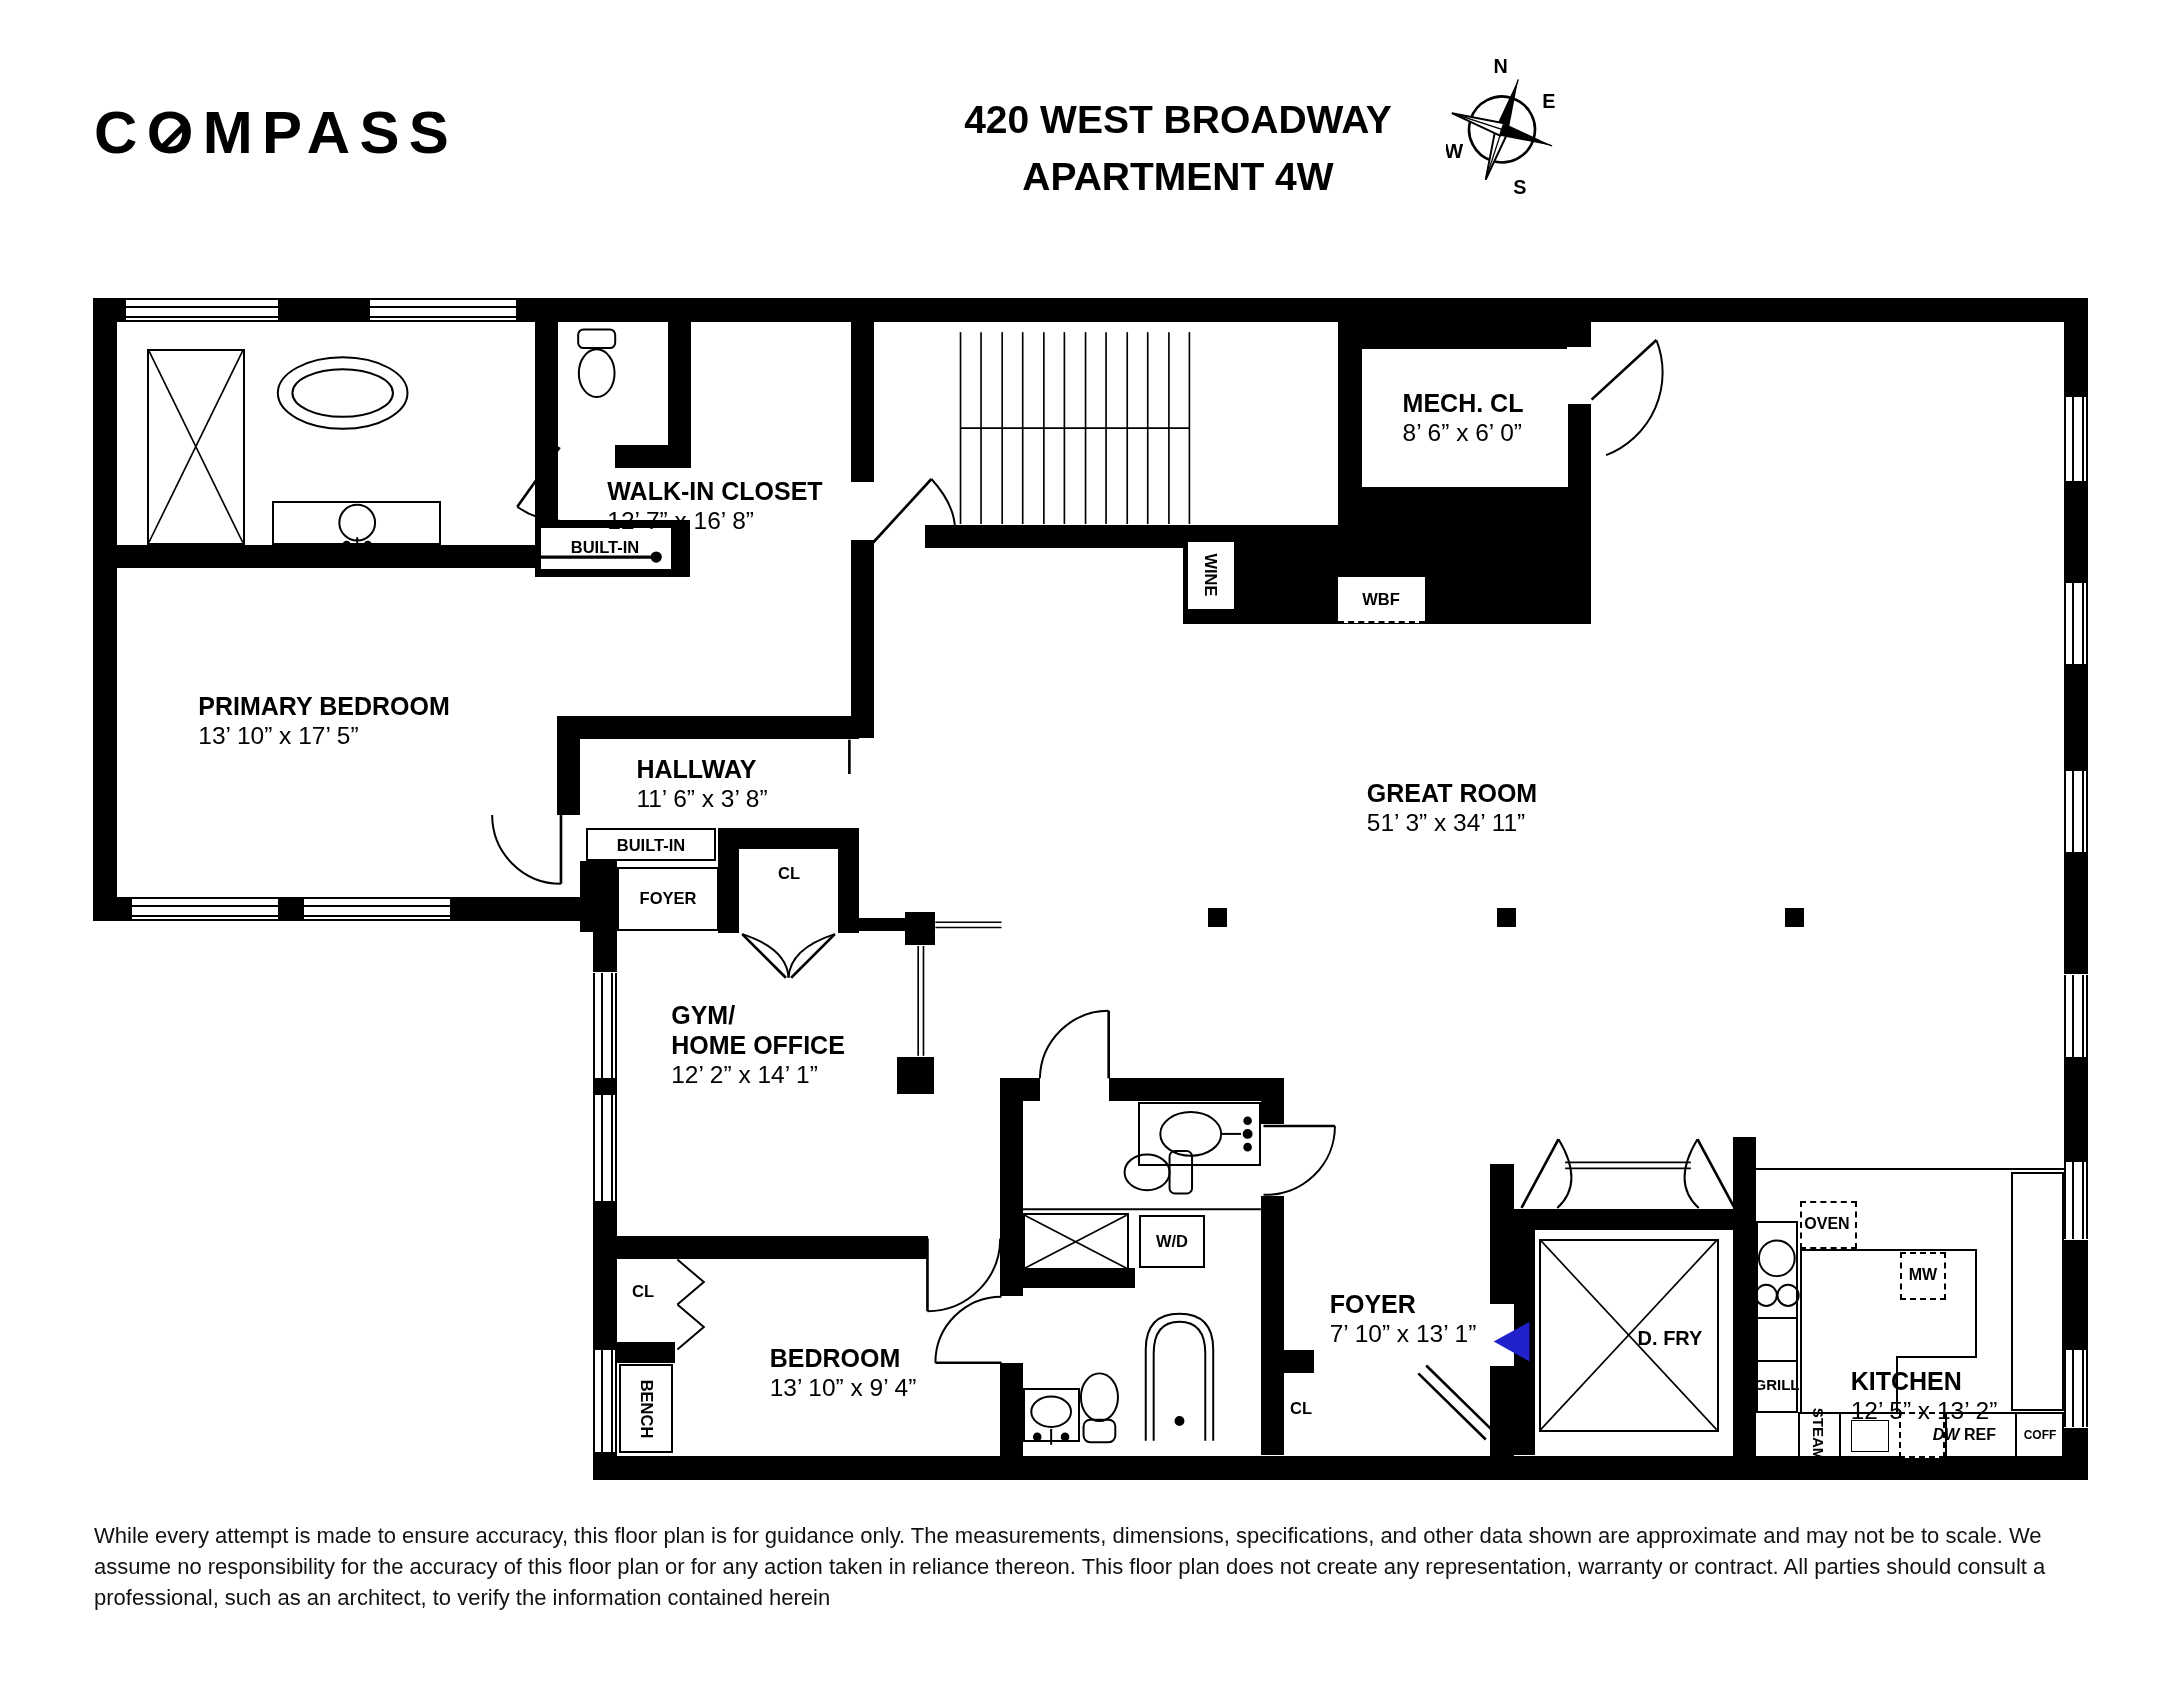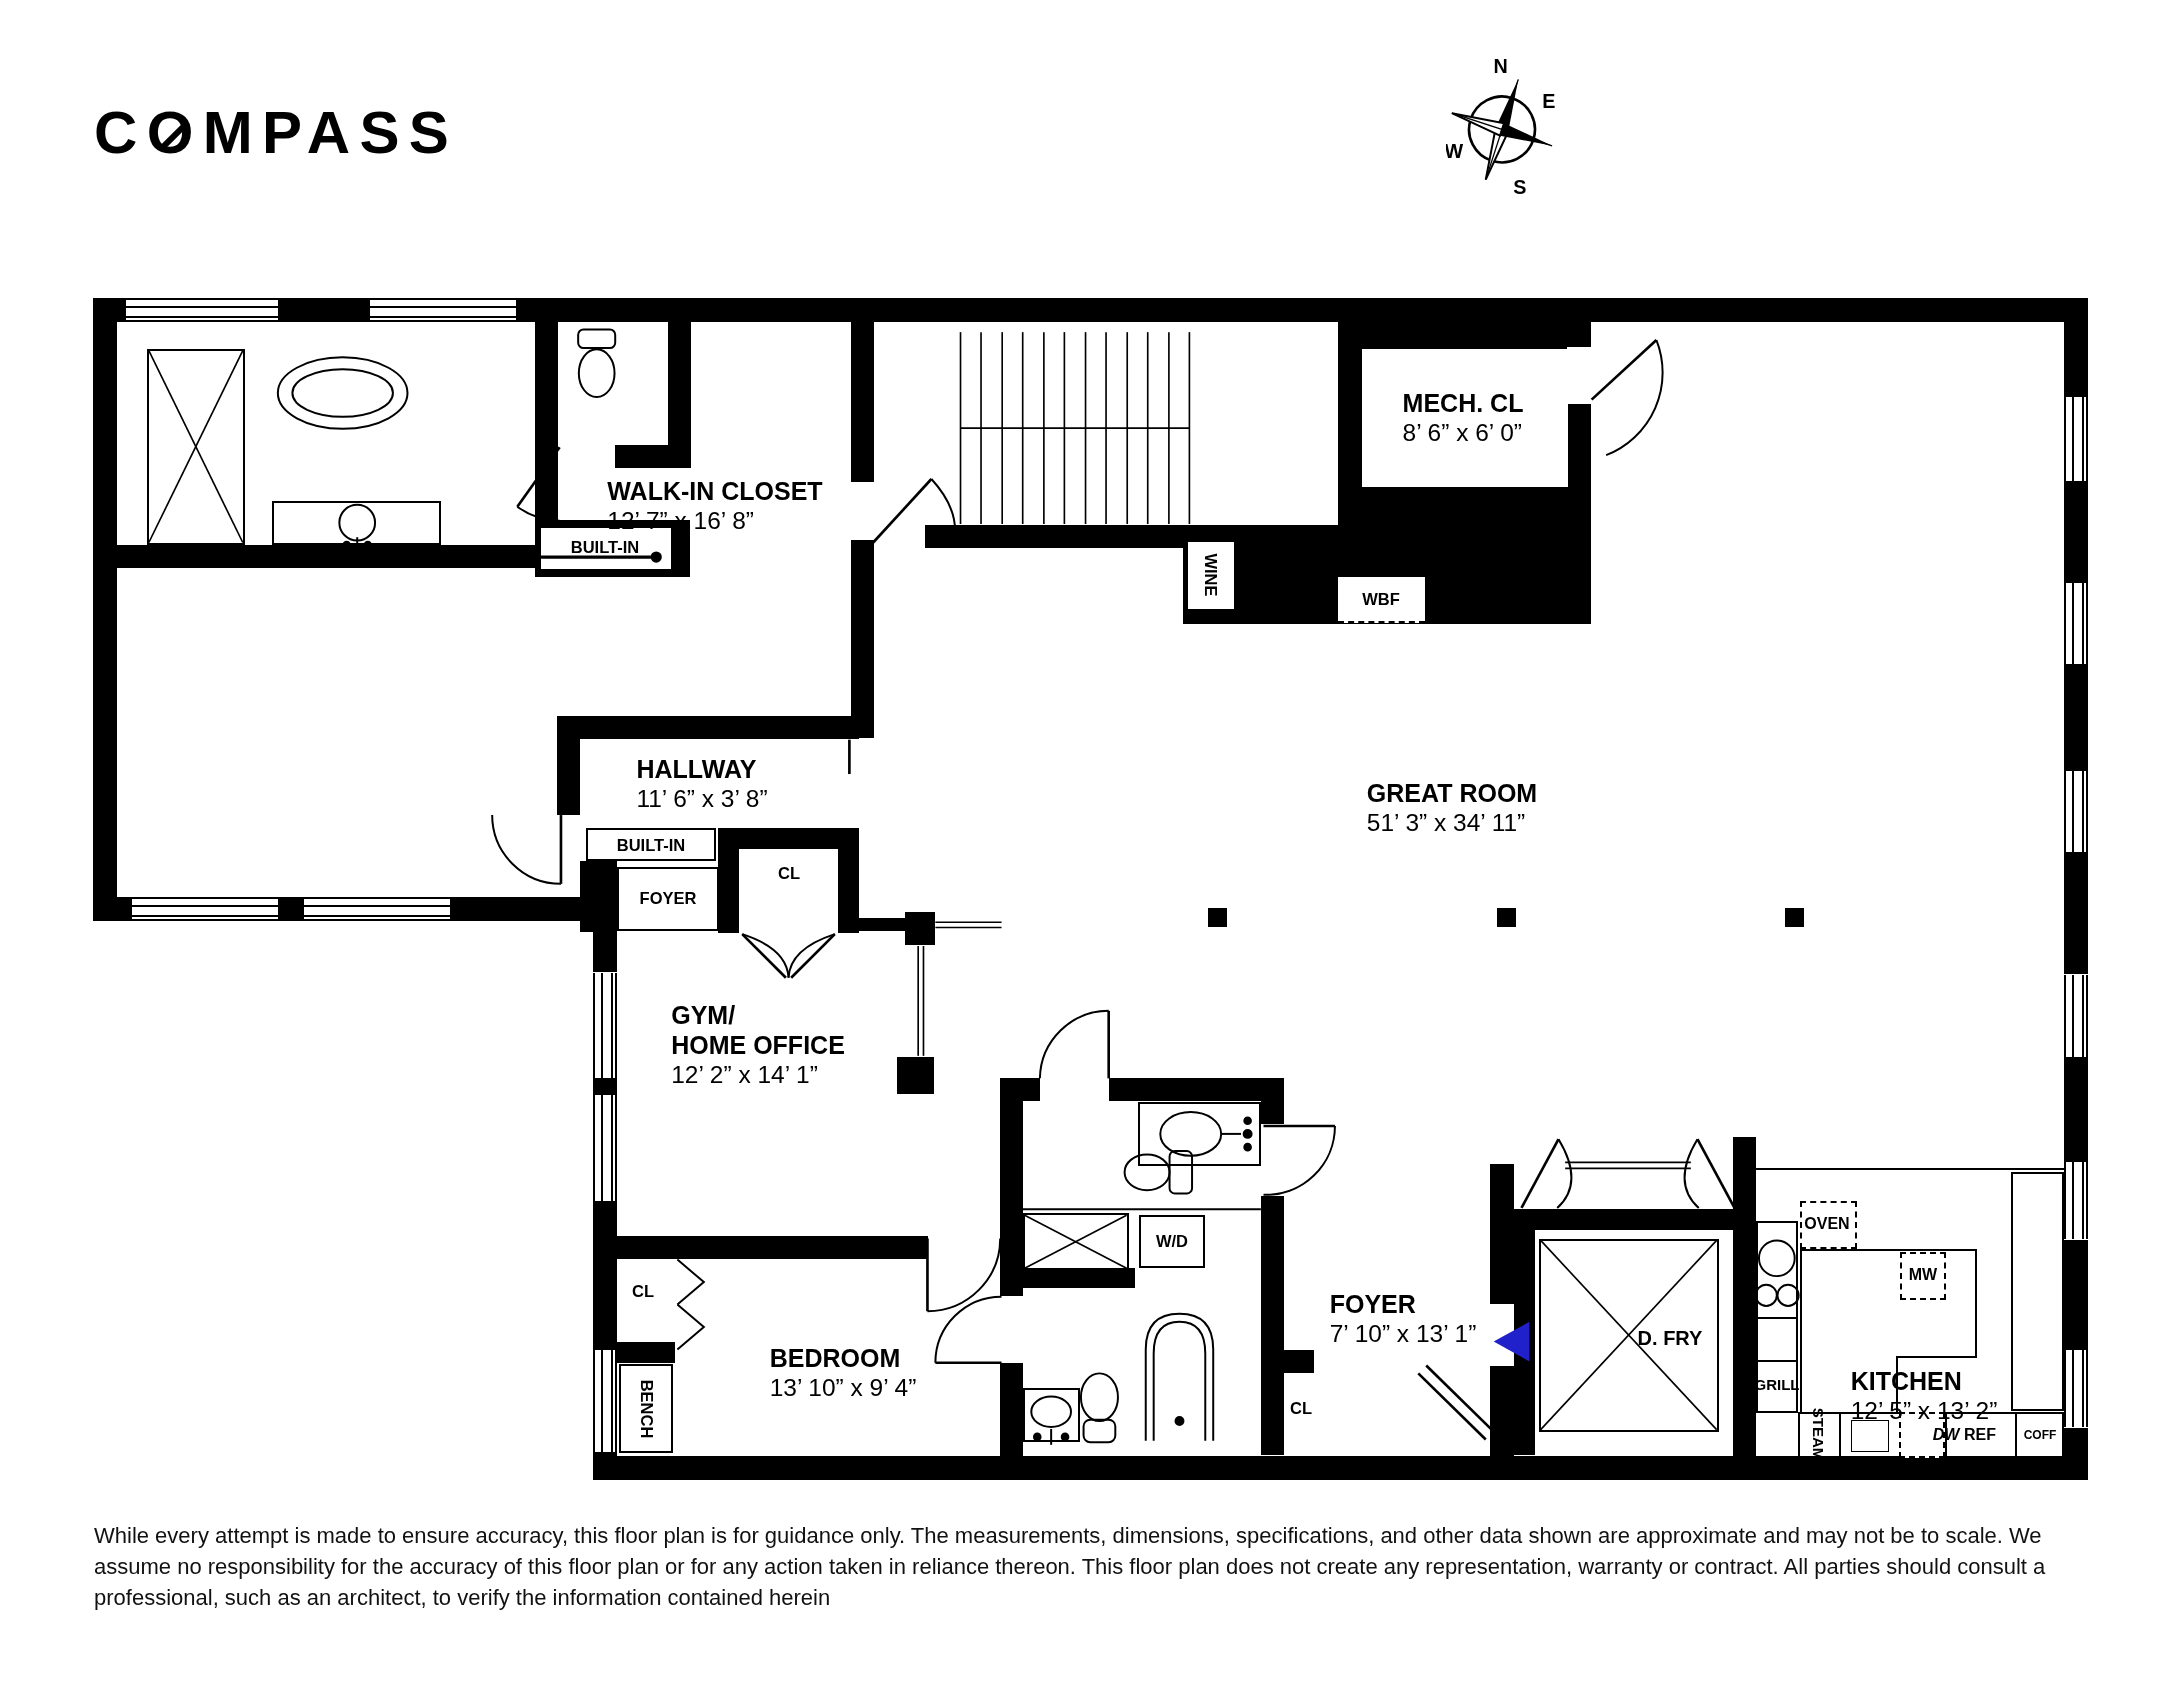--- a/index.html
+++ b/index.html
@@ -25,20 +25,24 @@
   .disclaimer{position:absolute;left:94px;top:1520px;width:2011px;font-size:22px;line-height:31px;color:#111;}
   svg.overlay{position:absolute;left:0;top:0;pointer-events:none;}
 </style>
 </head>
 <body>
 
 <div class="page">
 
   <div class="logo"><span>C</span><span class="o"><span>O</span><span class="oslash"></span></span><span>MPASS</span></div>
 
+  <div class="title">
+    <div>420 WEST BROADWAY</div>
+    <div>APARTMENT 4W</div>
+  </div>
 
   <svg class="overlay" style="left:1446px;top:58px;" width="112" height="139" viewBox="0 0 170 210">
     <g transform="rotate(18 85 108)">
       <circle cx="85" cy="108" r="50" fill="none" stroke="#000" stroke-width="4"></circle>
       <polygon points="85,28 95,108 75,108" fill="#000"></polygon>
       <polygon points="85,188 95,108 75,108" fill="#fff" stroke="#000" stroke-width="3"></polygon>
       <polygon points="5,108 85,98 85,118" fill="#fff" stroke="#000" stroke-width="3"></polygon>
       <polygon points="165,108 85,98 85,118" fill="#000"></polygon>
       <line x1="85" y1="28" x2="85" y2="188" stroke="#000" stroke-width="2"></line>
       <line x1="5" y1="108" x2="165" y2="108" stroke="#000" stroke-width="2"></line>
@@ -372,20 +376,24 @@
       <g>
         <circle cx="2686" cy="1902" r="27"></circle>
           <circle cx="2670" cy="1958" r="16"></circle>
           <circle cx="2703" cy="1958" r="16"></circle>
       </g>
     </g>
 
     <polygon points="2312,1998 2312,2058 2258,2028" fill="#2121cb"></polygon>
   </svg>
 
+  <div class="room-lbl" style="left:324px;top:691px;">
+    <span class="nm">PRIMARY BEDROOM</span>
+      <span class="dm">13’ 10” x 17’ 5”</span>
+  </div>
   <div class="room-lbl" style="left:715px;top:476px;">
     <span class="nm">WALK-IN CLOSET</span>
       <span class="dm">12’ 7” x 16’ 8”</span>
   </div>
   <div class="room-lbl" style="left:1463px;top:388px;">
     <span class="nm">MECH. CL</span>
       <span class="dm">8’ 6” x 6’ 0”</span>
   </div>
   <div class="room-lbl" style="left:702px;top:754px;">
     <span class="nm">HALLWAY</span>

